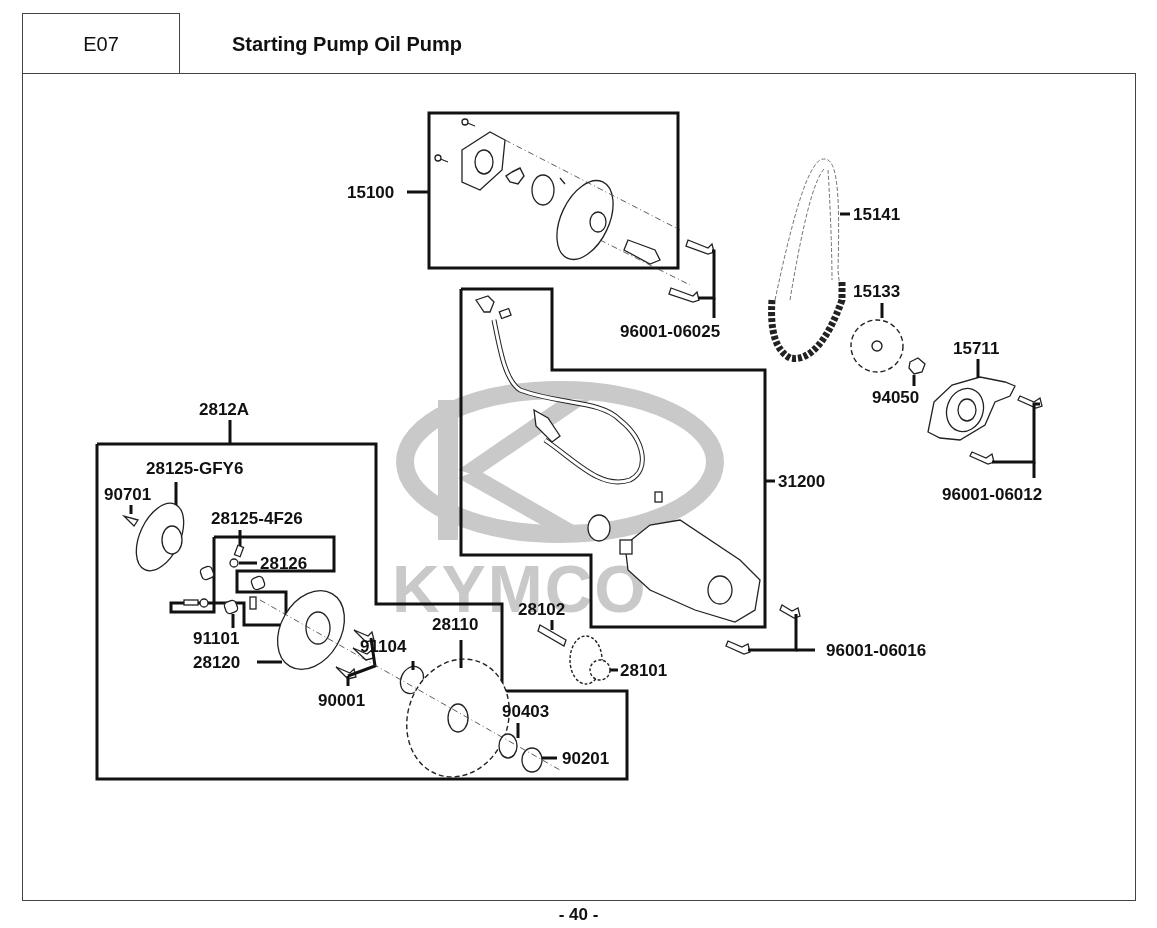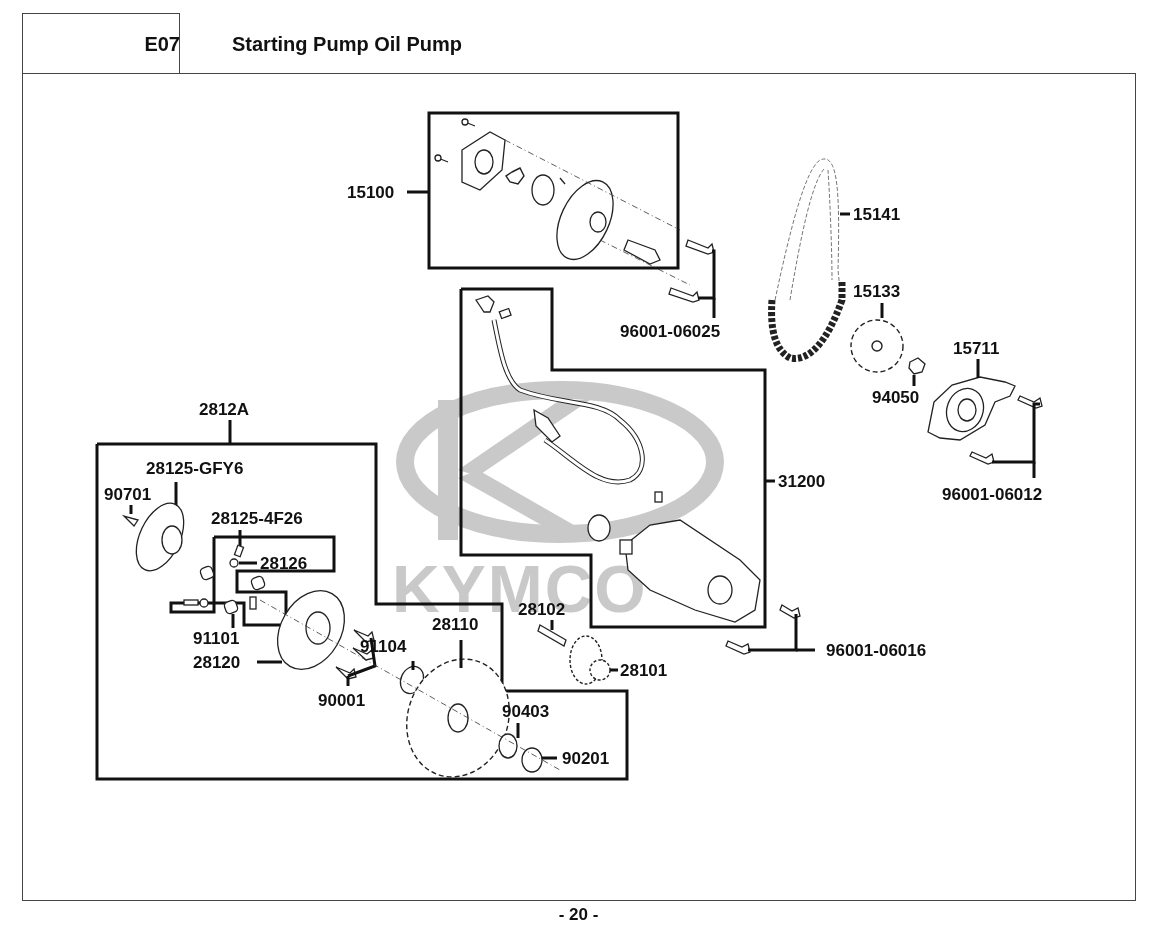--- a/index.html
+++ b/index.html
@@ -1,20 +1,20 @@
 <!DOCTYPE html>
 <html><head>
 <meta charset="utf-8">
 <style>
   html, body { margin:0; padding:0; background:#ffffff; }
   body { width:1157px; height:928px; position:relative; overflow:hidden;
          font-family:"Liberation Sans", sans-serif; color:#111; }
   .abs { position:absolute; }
   .code-cell { left:22px; top:13px; width:158px; height:60px; border-top:1.5px solid #444; border-left:1.5px solid #444; border-right:1.5px solid #444; box-sizing:border-box; }
-  .code-text { left:22px; top:33px; width:158px; text-align:right; font-weight:bold; font-size:20px; }
+  .code-text { left:22px; top:33px; width:158px; text-align:center; font-weight:normal; font-size:20px; }
   .title-text { left:232px; top:33px; font-weight:bold; font-size:20px; }
   .frame { left:22px; top:73px; width:1114px; height:828px; border:1.5px solid #444; box-sizing:border-box; }
   .footer { left:0; top:905px; width:1157px; text-align:center; font-weight:bold; font-size:17px; }
   svg#diagram { position:absolute; left:0; top:0; }
   .lbl { font-family:"Liberation Sans", sans-serif; font-weight:bold; font-size:17px; fill:#111; }
   .wm-text { font-family:"Liberation Sans", sans-serif; font-weight:bold; font-size:66px; fill:#c9c9c9; letter-spacing:2px; }
   .box { fill:none; stroke:#111; stroke-width:3; }
   .lead { stroke:#111; stroke-width:3; fill:none; }
   .part { fill:#fff; stroke:#222; stroke-width:1.3; }
   .thin { fill:none; stroke:#333; stroke-width:0.8; stroke-dasharray:6 3 1 3; }
@@ -197,13 +197,13 @@
     <line class="lead" x1="518" y1="723" x2="518" y2="738"></line>
     <text class="lbl" x="502" y="717">90403</text>
 
     <ellipse class="part" cx="532" cy="760" rx="10" ry="12" stroke-width="2"></ellipse>
     <line class="lead" x1="542" y1="758" x2="557" y2="758"></line>
     <text class="lbl" x="562" y="764">90201</text>
     <line class="thin" x1="260" y1="600" x2="560" y2="770"></line>
   </g>
 </svg>
 
-<div class="abs footer">- 20 -</div>
+<div class="abs footer">- 40 -</div>
 
 </body></html>

